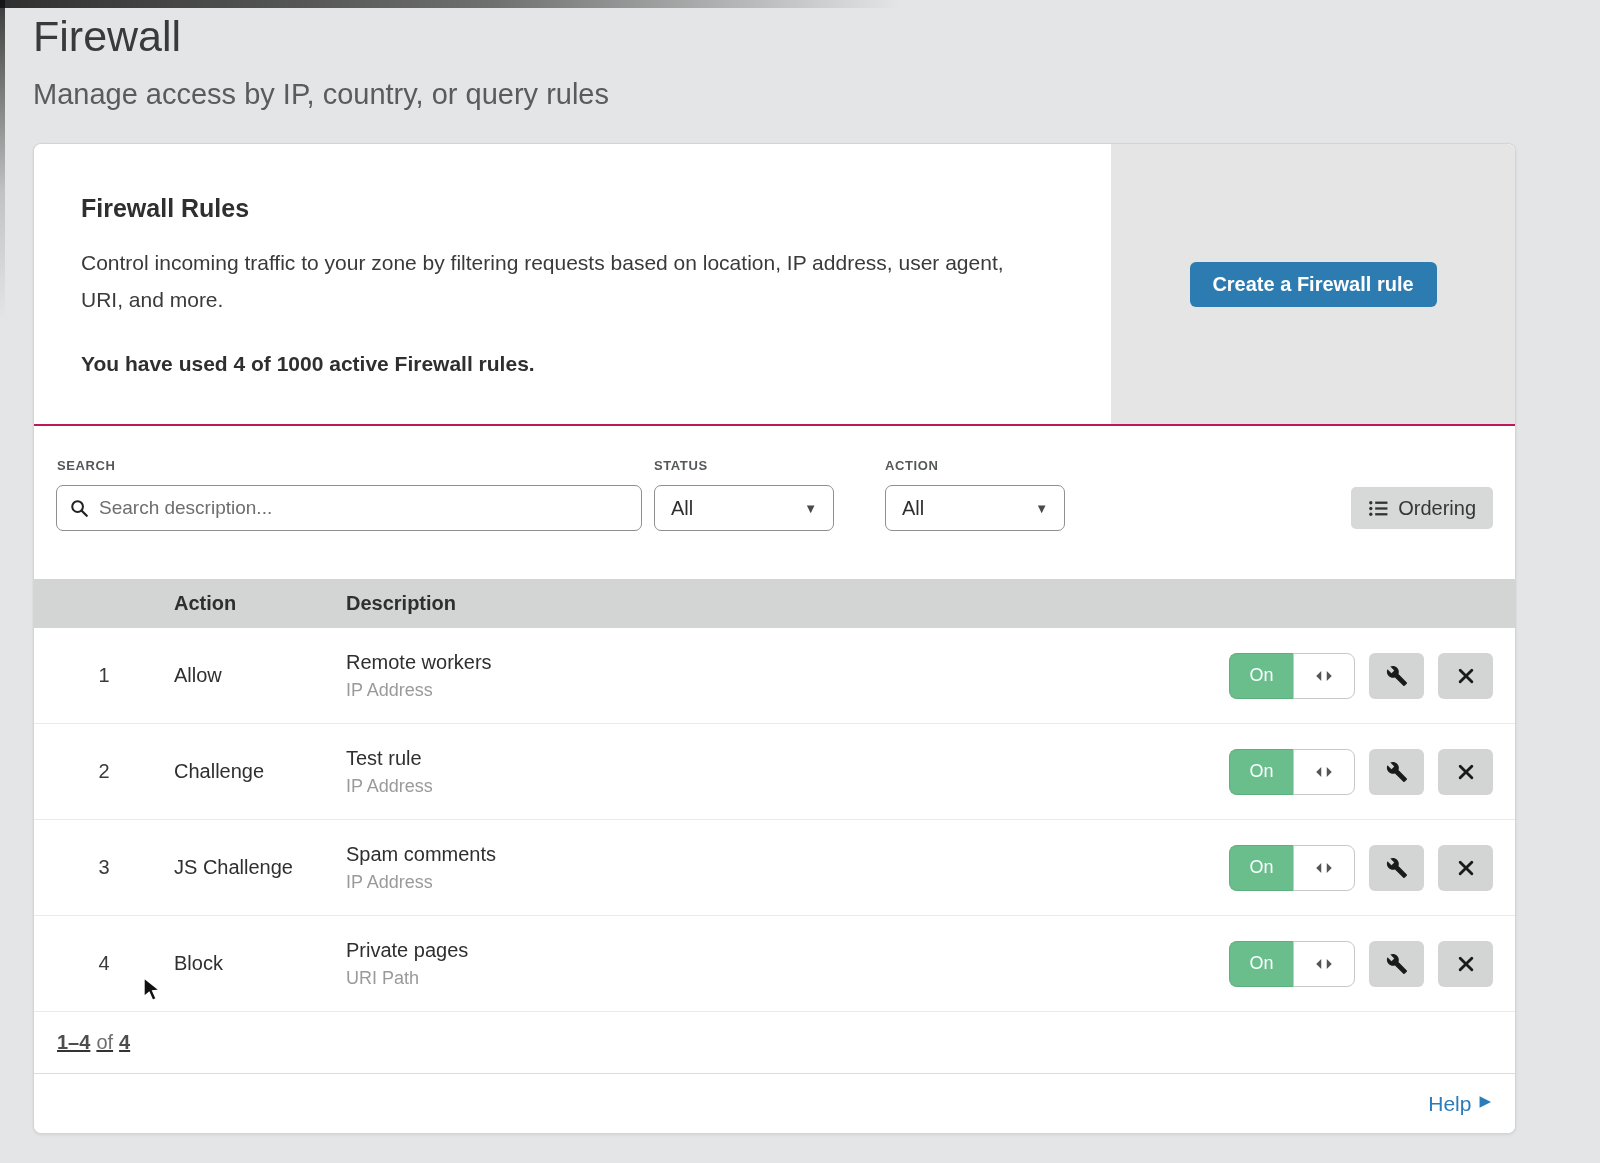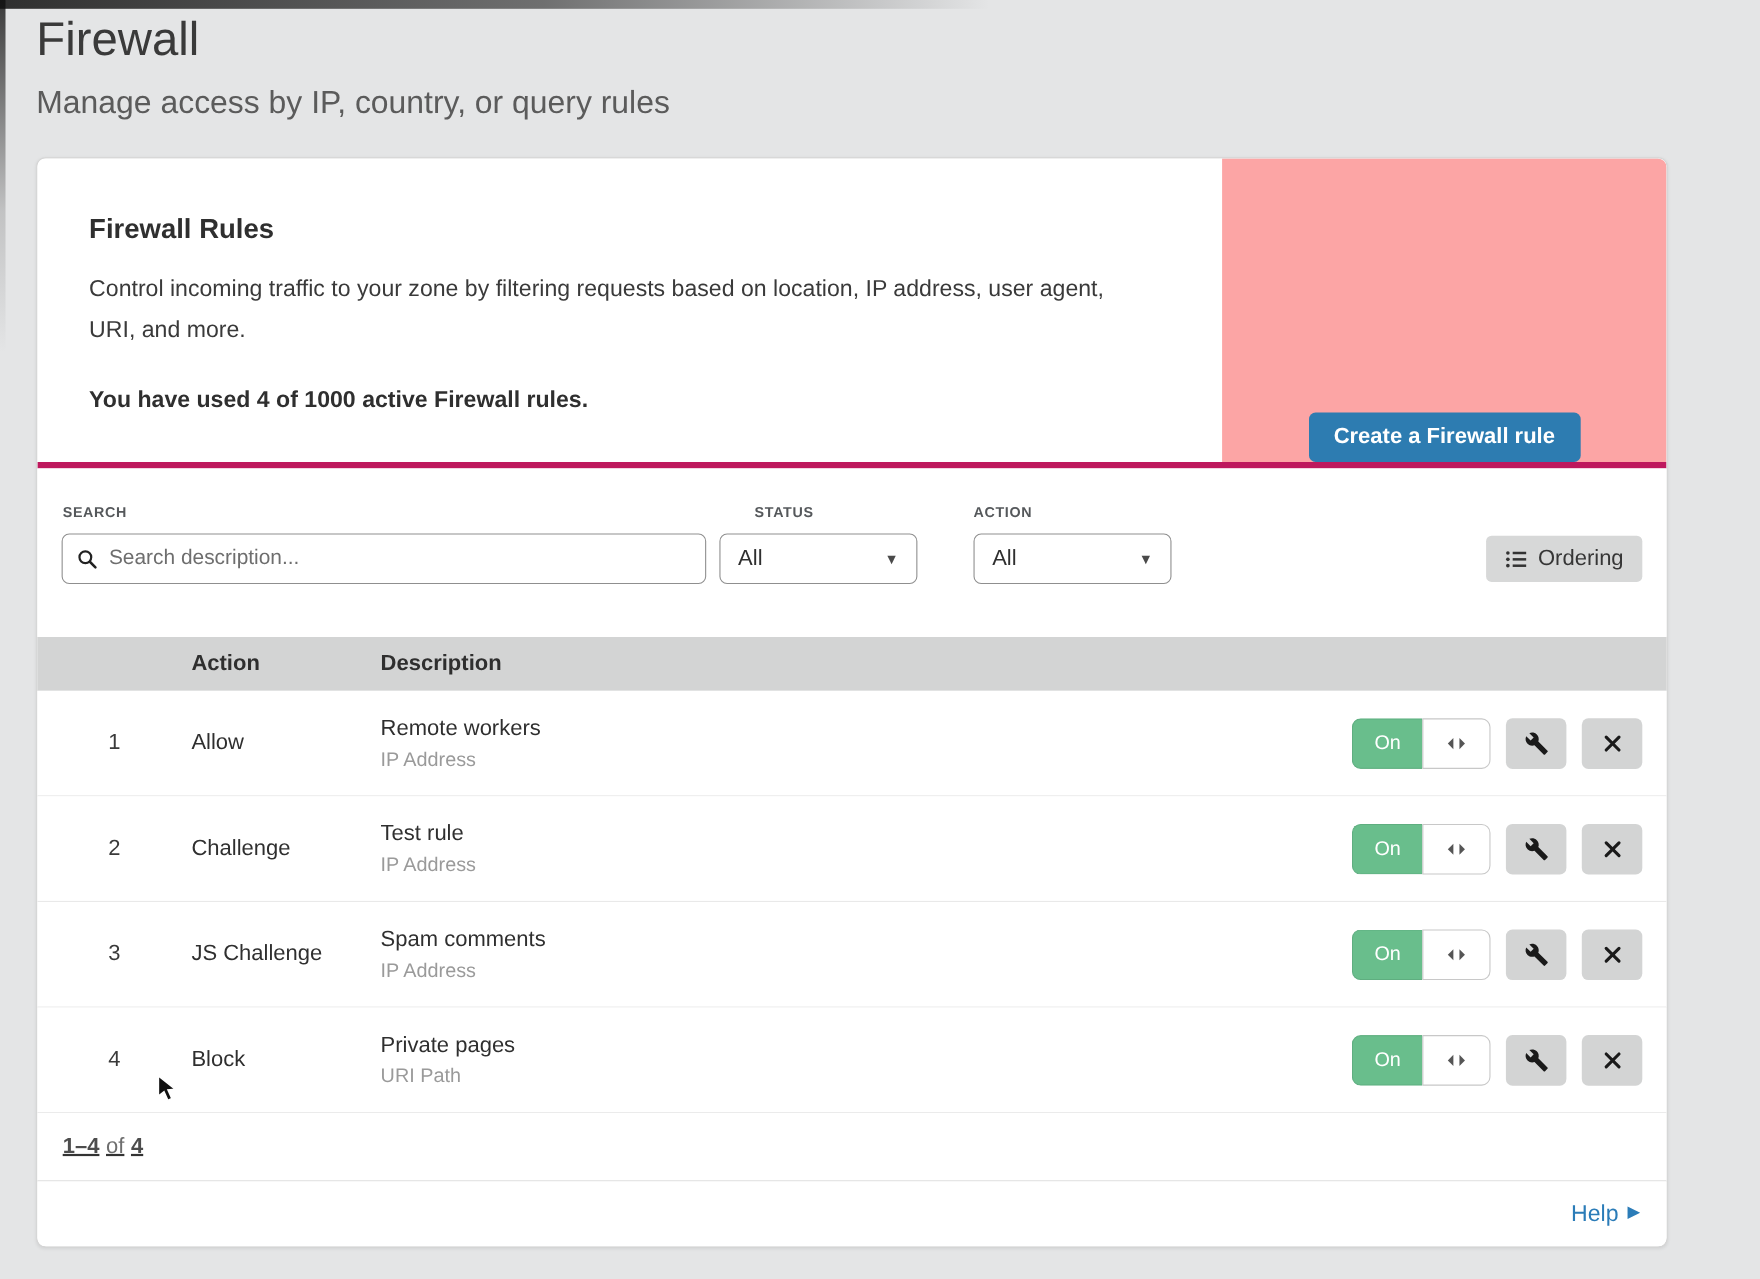--- a/index.html
+++ b/index.html
@@ -21,36 +21,36 @@
   .page-subtitle { position:absolute; left:33px; top:78px; font-size:29px; font-weight:400; color:#5b5b5b; }
 
   .card {
     position:absolute; left:33px; top:143px; width:1483px; height:991px;
     background:#fff; border:1px solid #d4d4d4; border-radius:8px;
     box-shadow:0 1px 3px rgba(0,0,0,.08);
     display:flex; flex-direction:column;
   }
 
   
-  .card-top { height:282px; display:flex; border-bottom:6px solid #be185d; border-radius:8px 8px 0 0; overflow:hidden; }
+  .card-top { height:282px; display:flex; border-bottom:2px solid #be185d; border-radius:8px 8px 0 0; overflow:hidden; }
   .card-top-left { flex:1; padding:50px 60px 0 47px; background:#fff; }
   .panel-title { font-size:25px; font-weight:700; color:#2f2f2f; }
   .panel-desc { margin-top:21px; font-size:21px; line-height:37px; color:#3a3a3a; max-width:950px; }
   .panel-usage { margin-top:34px; font-size:21px; font-weight:700; color:#2f2f2f; }
-  .card-top-right { width:404px; background:#fca5a5; display:flex; align-items:flex-end; justify-content:center; }
+  .card-top-right { width:404px; background:#e5e5e5; display:flex; align-items:center; justify-content:center; }
   .create-btn {
     background:#2d7cb1; color:#fff; border:none; border-radius:6px;
     width:247px; height:45px; font-size:20px; font-weight:700; cursor:pointer;
     font-family:"Liberation Sans", sans-serif;
   }
 
   
   .filters { height:153px; position:relative; background:#fff; }
   .filter-label { position:absolute; top:32px; font-size:13px; font-weight:700; letter-spacing:.6px; color:#55585b; }
-  .lbl-search { left:23px; } .lbl-status { left:620px;margin-left:32px; } .lbl-action { left:851px; }
+  .lbl-search { left:23px; } .lbl-status { left:620px; } .lbl-action { left:851px; }
   .search-box { position:absolute; left:22px; top:59px; width:586px; height:46px;
     border:1px solid #8f8f8f; border-radius:7px; display:flex; align-items:center; padding:0 12px; background:#fff; }
   .search-box svg { flex:0 0 auto; margin-right:9px; }
   .search-input { border:none; outline:none; flex:1; font-size:19px; color:#0f766e;
     font-family:"Liberation Sans", sans-serif; background:transparent; }
   .search-input::placeholder { color:#6e6e6e; opacity:1; }
   .select { position:absolute; top:59px; width:180px; height:46px; border:1px solid #8f8f8f; border-radius:7px;
     background:#fff; display:flex; align-items:center; justify-content:space-between; padding:0 16px; cursor:pointer; }
   .sel-status { left:620px; } .sel-action { left:851px; }
   .select .val { font-size:20px; color:#2f2f2f; }

